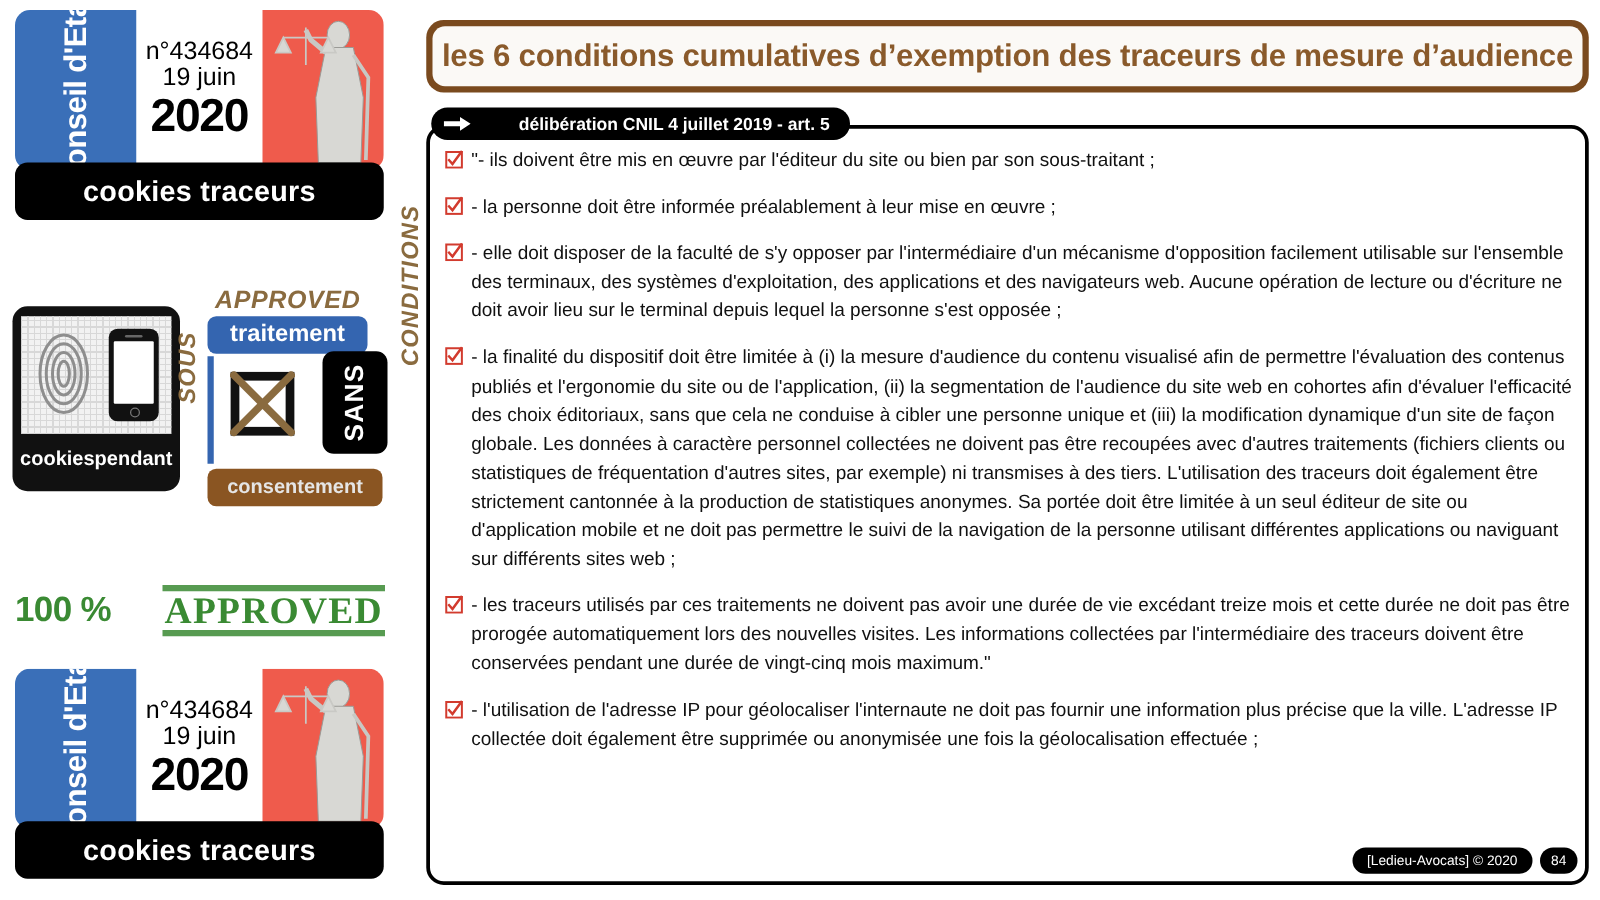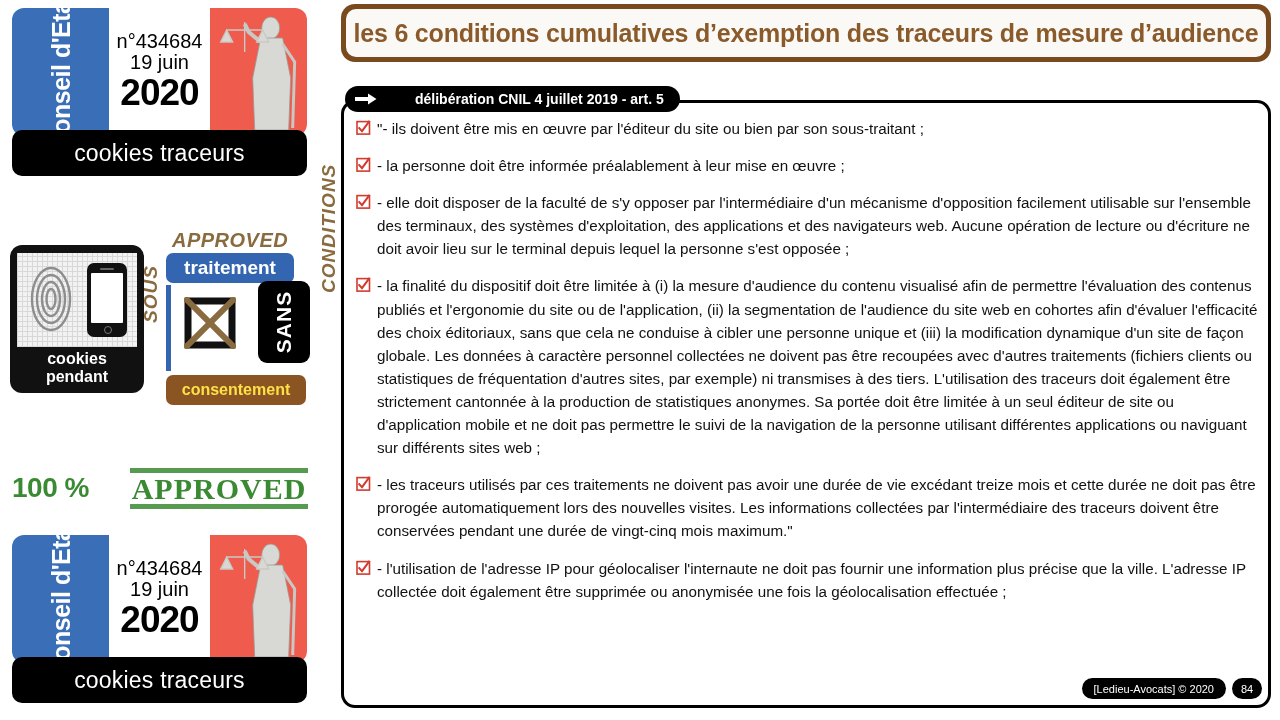--- a/index.html
+++ b/index.html
@@ -77,21 +77,21 @@
   
   .statue { position: absolute; left: 0; top: 0; width: 100%; height: 100%; }
   .ce-caption {
     position: absolute;
     left: 0; top: 122px;
     width: 295px; height: 46px;
     background: #000;
     border-radius: 10px;
     color: #fff;
     font-size: 23px;
-    font-weight: normal;
+    font-weight: bold;
     display: flex;
     align-items: center;
     justify-content: center;
     letter-spacing: 0.2px;
   }
 
   
   .diagram {
     position: absolute;
     left: 0; top: 225px;
@@ -148,21 +148,21 @@
     border-radius: 50%;
   }
   .device-label {
     position: absolute;
     left: 0; bottom: 0;
     width: 134px; height: 50px;
     color: #fff;
     font-size: 16px;
     font-weight: bold;
     display: flex;
-    flex-direction: column;
+    flex-direction: row;
     align-items: center;
     justify-content: center;
     line-height: 1.1;
   }
 
   .v-sous {
     position: absolute;
     left: 140px; top: 98px;
     transform: rotate(-90deg);
     transform-origin: left top;
@@ -234,21 +234,21 @@
     font-size: 21px;
     font-weight: bold;
     letter-spacing: 1px;
   }
   .box-consentement {
     position: absolute;
     left: 166px; top: 150px;
     width: 140px; height: 30px;
     background: #8a5522;
     border-radius: 7px;
-    color: #fde047;
+    color: #e5e5e5;
     font-size: 16px;
     font-weight: bold;
     display: flex; align-items: center; justify-content: center;
   }
 
   
   .approved-row {
     position: absolute;
     left: 0; top: 460px;
     width: 335px; height: 60px;
@@ -283,21 +283,21 @@
     text-align: center;
     font-size: 30px;
     font-weight: bold;
     letter-spacing: 1px;
     font-family: "Liberation Serif", serif;
   }
 
   
   .title-frame {
     position: absolute;
-    left: 341px; top: 4px;
+    left: 341px; top: 16px;
     width: 930px; height: 58px;
     background: #7a4a1e;
     border-radius: 14px;
     padding: 5px;
     box-sizing: border-box;
   }
   .title-inner {
     width: 100%; height: 100%;
     background: #fbf9f6;
     border-radius: 10px;

